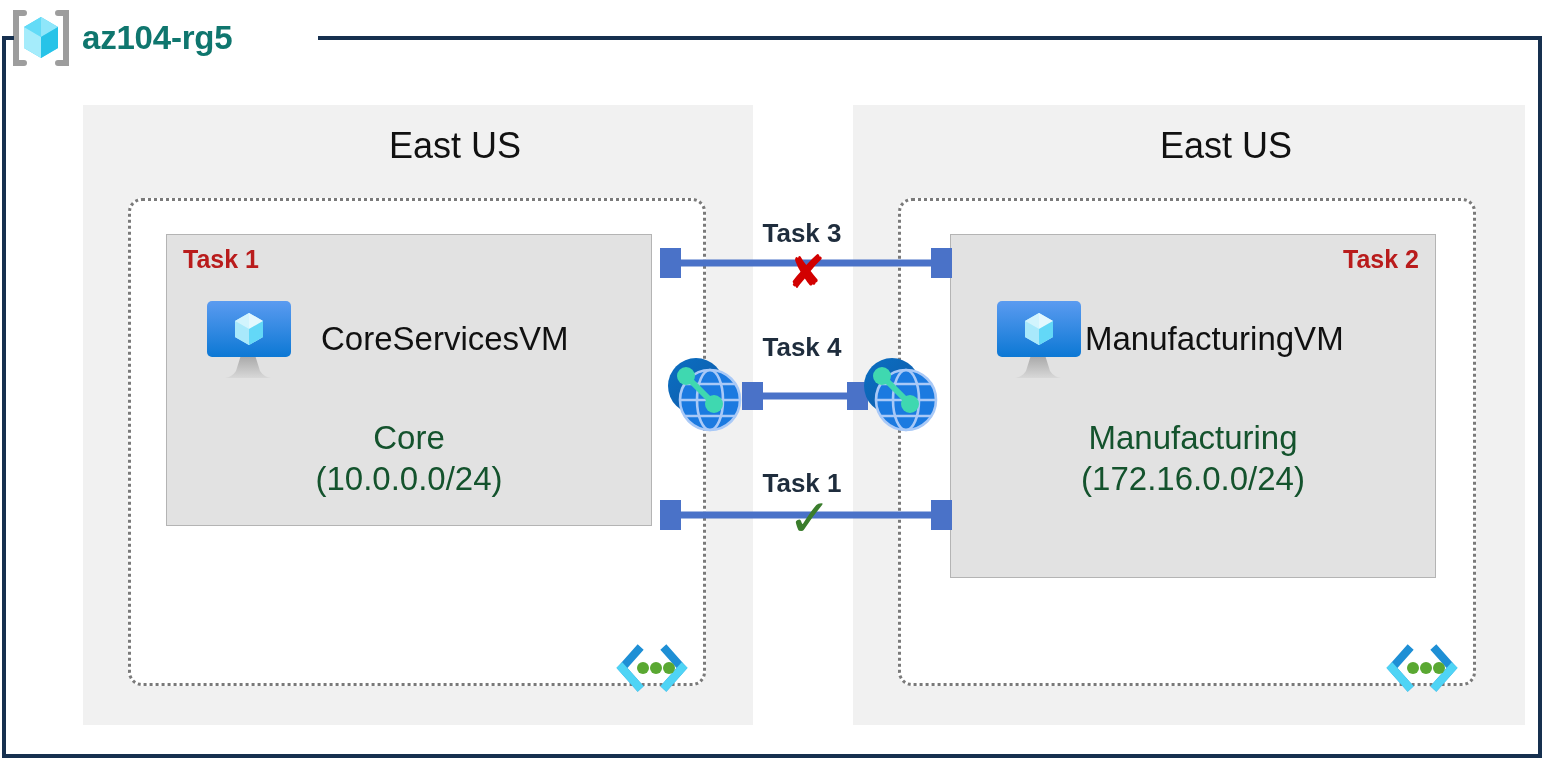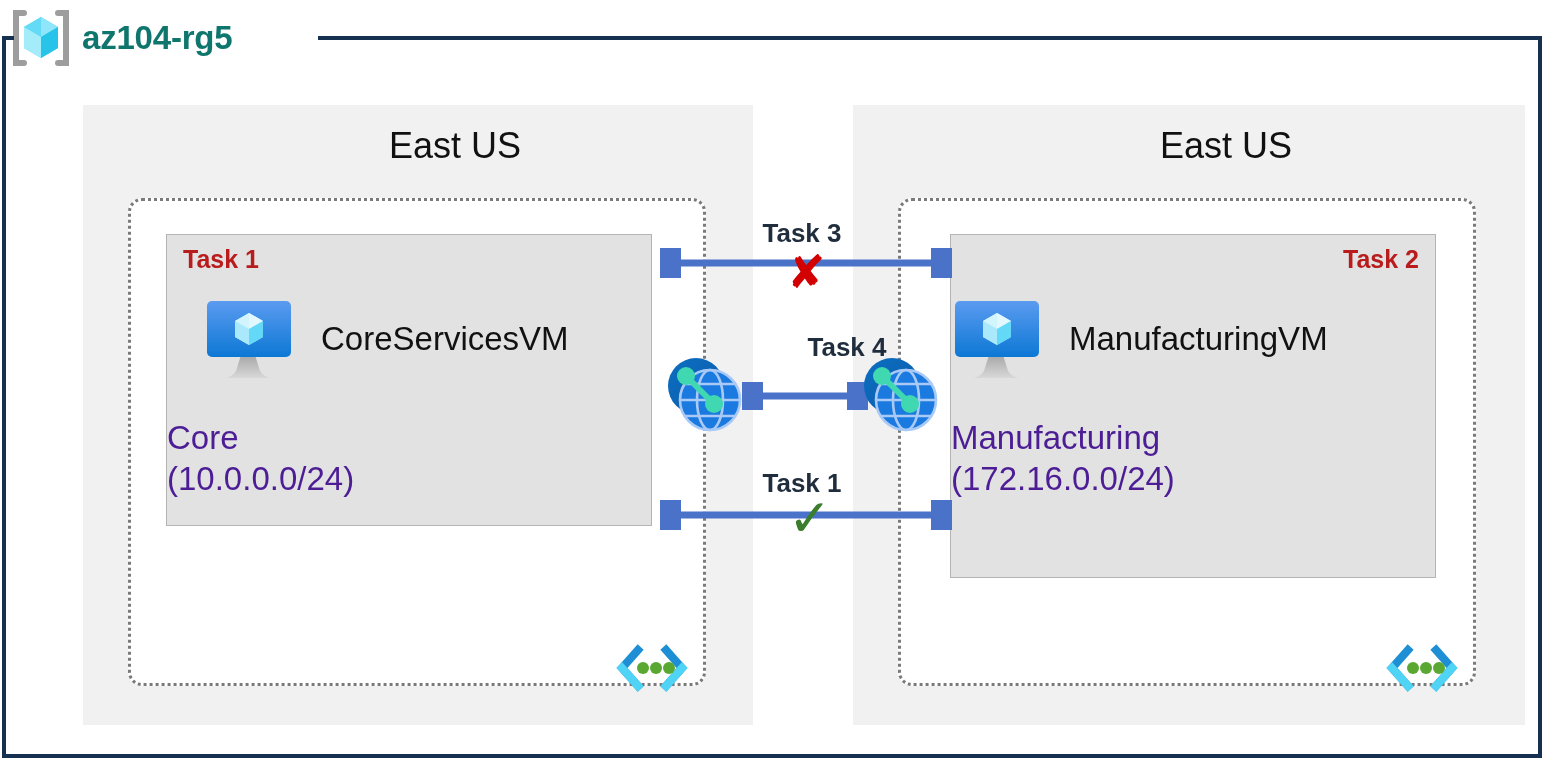--- a/index.html
+++ b/index.html
@@ -34,24 +34,24 @@
   
   .subnet{position:absolute;background:#e2e2e2;border:1px solid #b4b4b4;box-sizing:border-box;}
   .subnet.left{left:166px;top:234px;width:486px;height:292px;}
   .subnet.right{left:950px;top:234px;width:486px;height:344px;}
   .task-tag{position:absolute;top:10px;font-size:25px;font-weight:bold;color:#b91c1c;}
   .task-tag.tl{left:16px;}
   .task-tag.tr{right:16px;}
 
   .vm-row{position:absolute;top:62px;left:0;width:100%;display:flex;align-items:center;}
   .vm-row.left{padding-left:36px;gap:26px;}
-  .vm-row.right{gap:26px;}
+  .vm-row.right{padding-left:42px;}
   .vm-name{font-size:33px;color:#111111;white-space:nowrap;}
-  .subnet-cidr{position:absolute;top:182px;left:0;width:100%;
-               font-size:33px;color:#4c1d95;line-height:1.25;}
+  .subnet-cidr{position:absolute;top:182px;left:0;width:100%;text-align:center;
+               font-size:33px;color:#14532d;line-height:1.25;}
 
   
   .vm-icon{position:relative;width:92px;height:84px;flex:0 0 auto;}
 
   
   .vnet-ico{position:absolute;width:72px;height:52px;}
   .vnet-ico.left{left:616px;top:642px;}
   .vnet-ico.right{left:1386px;top:642px;}
 
   
@@ -197,21 +197,21 @@
         </marker>
         <marker id="ahR" markerWidth="9" markerHeight="9" refX="1" refY="4.5" orient="auto">
           <path d="M0,0 L9,4.5 L0,9 z" fill="#4a72c8"></path>
         </marker>
       </defs>
       <line x1="14" y1="15" x2="278" y2="15" stroke="#4a72c8" stroke-width="7" marker-start="url(#ahL)" marker-end="url(#ahR)"></line>
     </svg>
   </div>
   <div class="mark x" style="left:787px;top:249px;">✘</div>
 
-  <div class="task-label" style="left:652px;top:332px;width:300px;margin-left:45px;">Task 4</div>
+  <div class="task-label" style="left:652px;top:332px;width:300px;">Task 4</div>
 
   <span class="peer-ico" style="left:662px;top:352px;">
     <svg width="84" height="84" viewBox="0 0 84 84">
       <defs>
         <linearGradient id="pbk" x1="0" y1="0" x2="1" y2="1">
           <stop offset="0" stop-color="#0a6fc2"></stop>
             <stop offset="1" stop-color="#1059a8"></stop>
         </linearGradient>
       </defs>
       <circle cx="34" cy="34" r="28" fill="url(#pbk)"></circle>

